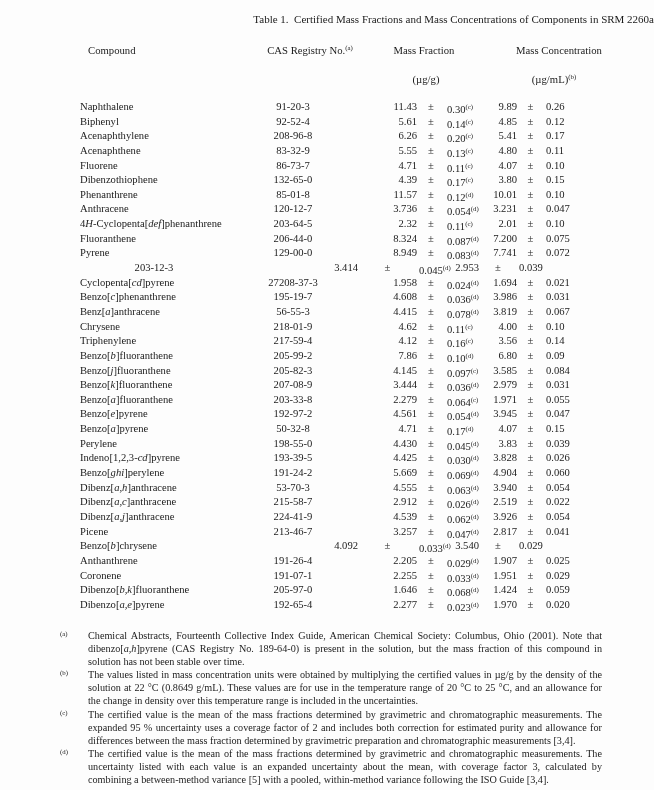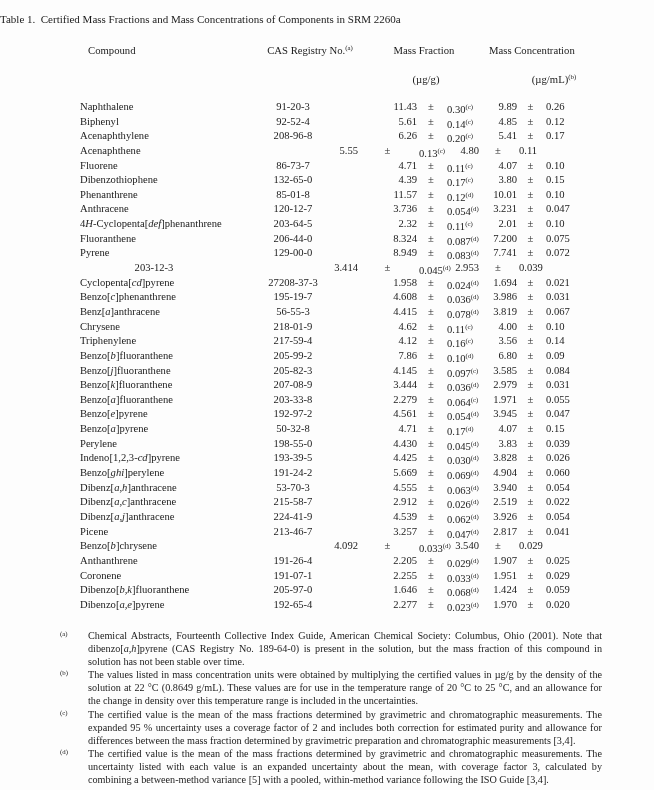--- a/index.html
+++ b/index.html
@@ -6,28 +6,28 @@
   .page{
     position:relative;
     width:654px;height:790px;
     background:#fdfdfd;
     font-family:"Liberation Serif","DejaVu Serif",serif;
     color:#1b1b1b;
     overflow:hidden;
   }
   .title{
     position:absolute;top:13px;left:0;width:654px;
-    text-align:left;font-size:11px;white-space:pre-wrap;
+    text-align:right;font-size:11px;white-space:pre-wrap;
   }
   
   .hdr{position:absolute;top:44px;font-size:10.7px;white-space:nowrap;}
   .hdr-compound{left:88px;}
   .hdr-cas{left:249px;width:122px;text-align:center;}
   .hdr-mf{left:364px;width:120px;text-align:center;}
-  .hdr-mc{left:489px;width:140px;text-align:left;}
+  .hdr-mc{left:489px;width:140px;text-align:center;}
   .units{position:absolute;top:73px;font-size:10.7px;white-space:nowrap;}
   .unit-mf{left:366px;width:120px;text-align:center;}
   .unit-mc{left:494px;width:120px;text-align:center;}
   sup.note{font-size:6.8px;vertical-align:4px;letter-spacing:0;}
   
   .rows{position:absolute;top:100px;left:0;width:654px;}
   .trow{
     display:grid;
     grid-template-columns:148px 130px 59px 28px 34px 38px 27px 60px;
     padding-left:80px;
@@ -94,20 +94,21 @@
         <span class="cell-cas">208-96-8</span>
         <span class="cell-val">6.26</span>
         <span class="cell-pm">±</span>
         <span class="cell-unc">0.20<sup class="note">(c)</sup></span>
         <span class="cell-val">5.41</span>
         <span class="cell-pm">±</span>
         <span class="cell-unc">0.17</span>
       </div>
       <div class="trow">
         <span class="cell-compound">Acenaphthene</span>
+        <span class="cell-cas">83-32-9</span>
         <span class="cell-val">5.55</span>
         <span class="cell-pm">±</span>
         <span class="cell-unc">0.13<sup class="note">(c)</sup></span>
         <span class="cell-val">4.80</span>
         <span class="cell-pm">±</span>
         <span class="cell-unc">0.11</span>
       </div>
       <div class="trow">
         <span class="cell-compound">Fluorene</span>
         <span class="cell-cas">86-73-7</span>

